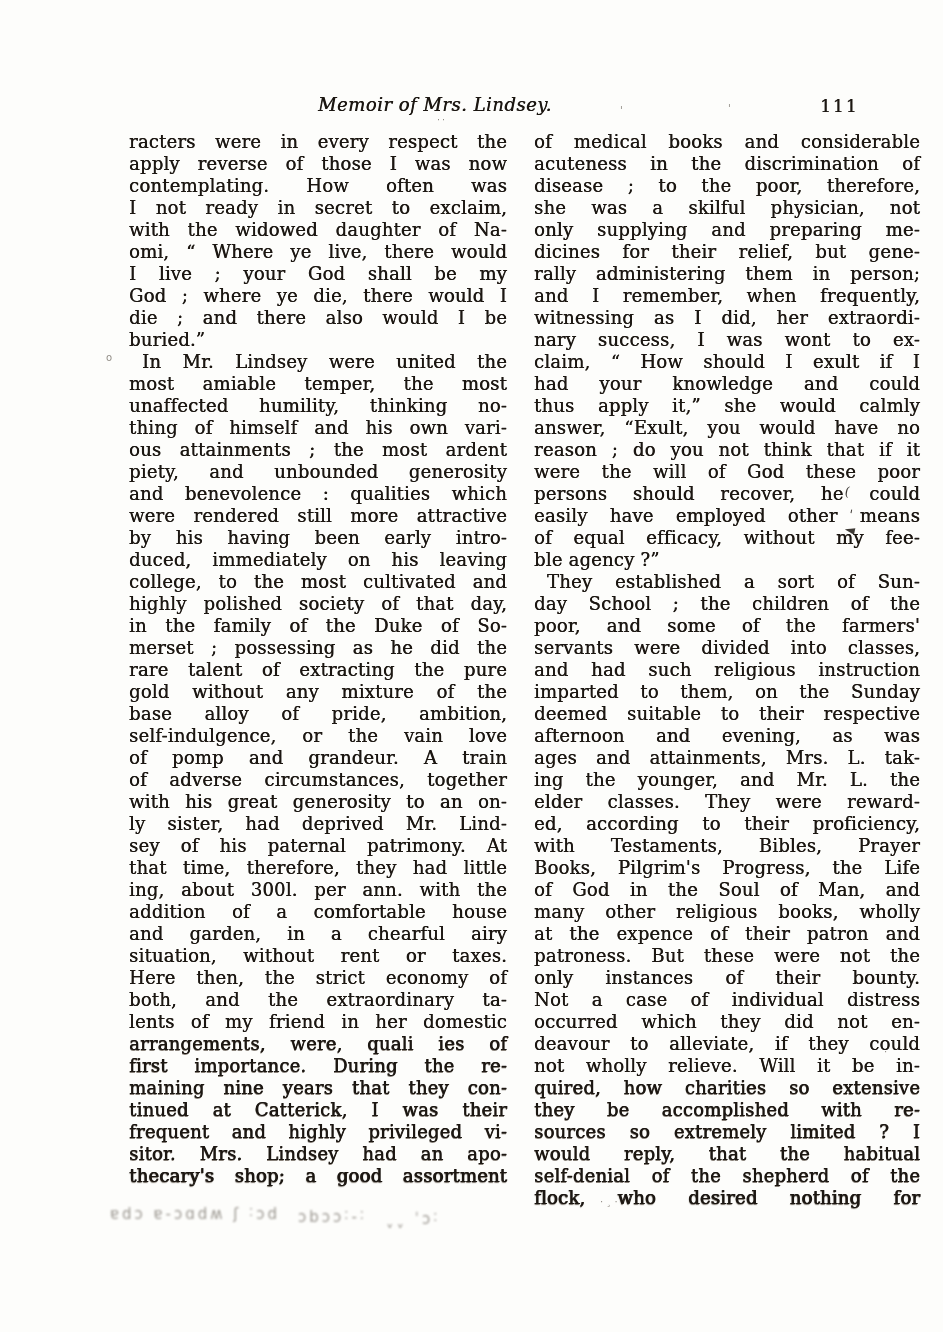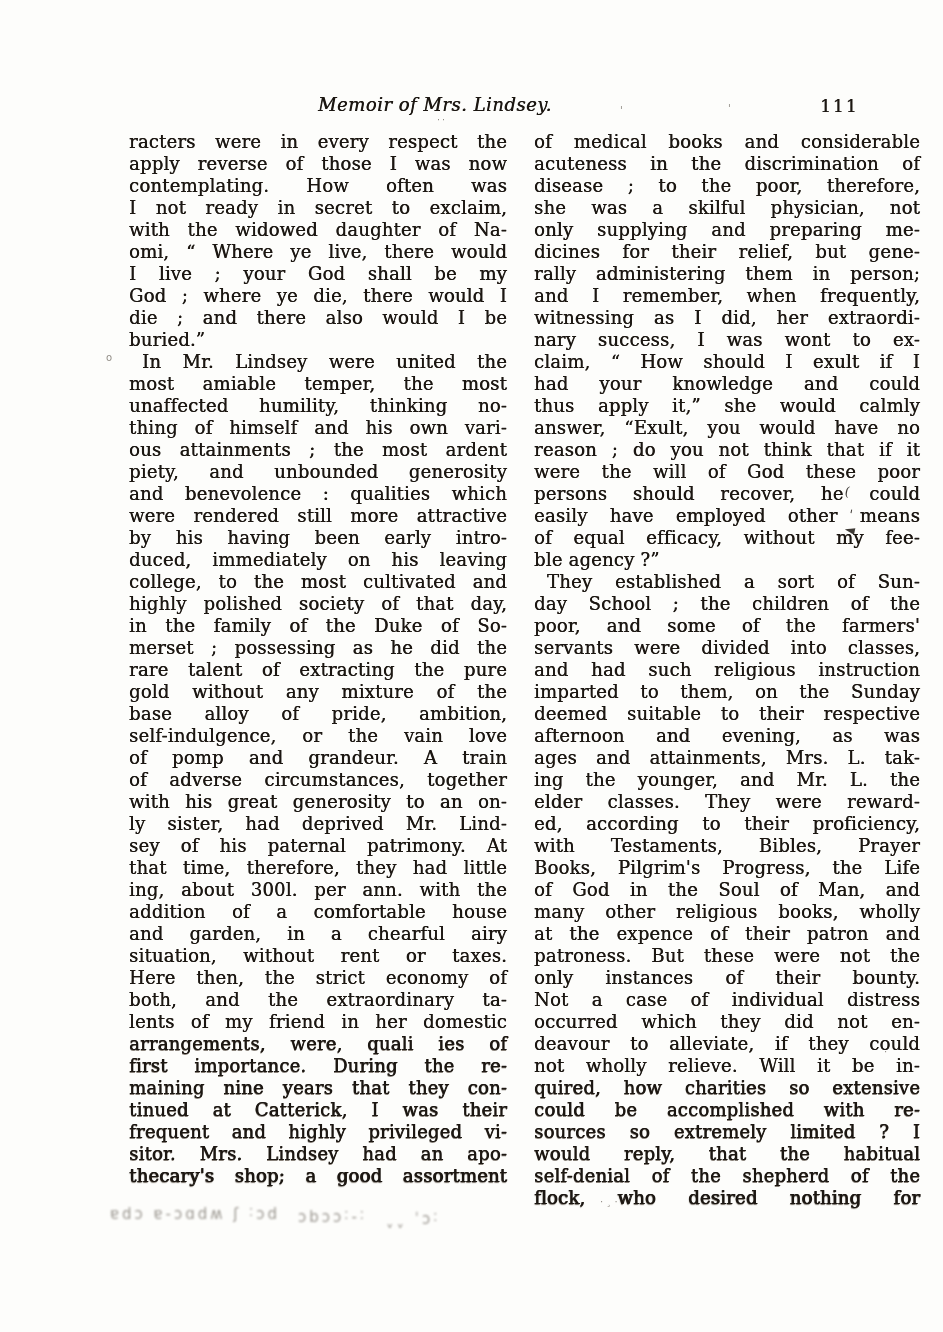--- a/index.html
+++ b/index.html
@@ -156,21 +156,21 @@
       <div class="line">of God in the Soul of Man,  and</div>
       <div class="line">many other religious books, wholly</div>
       <div class="line">at the expence of their patron and</div>
       <div class="line">patroness.   But these were not the</div>
       <div class="line">only instances of their bounty.</div>
       <div class="line">Not a case of individual distress</div>
       <div class="line">occurred which they did not en-</div>
       <div class="line">deavour to alleviate, if they could</div>
       <div class="line">not wholly relieve.   Will it be in-</div>
       <div class="line inky">quired, how charities so extensive</div>
-      <div class="line inky">could be accomplished with re-</div>
+      <div class="line inky">they be accomplished with re-</div>
       <div class="line inky">sources so extremely limited ?  I</div>
       <div class="line inky">would reply,  that the habitual</div>
       <div class="line inky">self-denial of the shepherd of the</div>
       <div class="line heavy">flock, who desired nothing for</div>
     </div>
   <div id="artifacts">
       <span class="margin-mark" style="left: 845px; top: 484px;">(</span>
       <span class="margin-mark" style="left: 849px; top: 507px;">'</span>
       <span class="margin-mark" style="left: 845px; top: 522px;">◄</span>
       <span class="bleed" style="left: 110px; top: 1205px;">ɐdɔ ɐ-ɔɑdʍ ʃ ˸ɔd</span>

